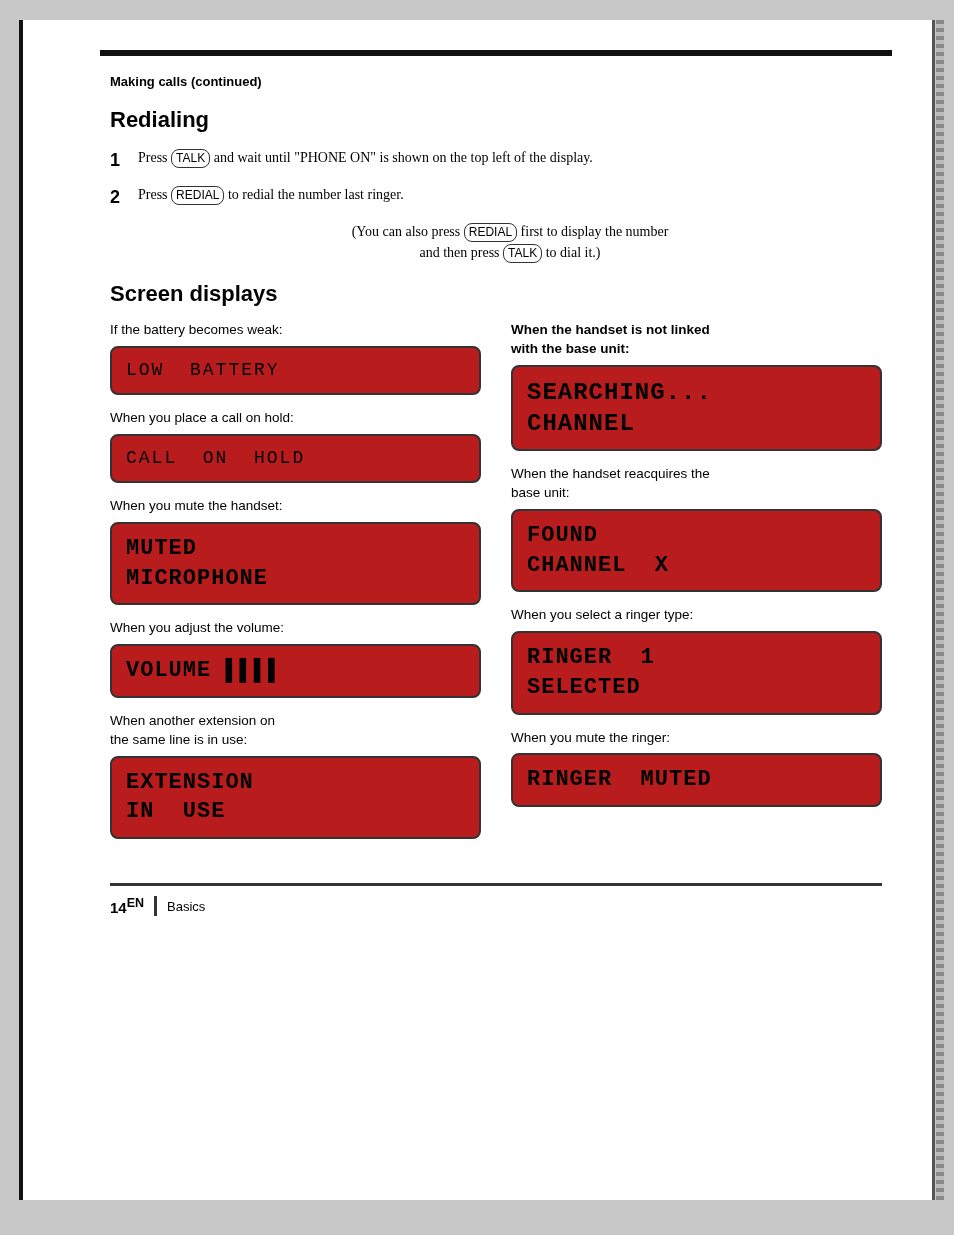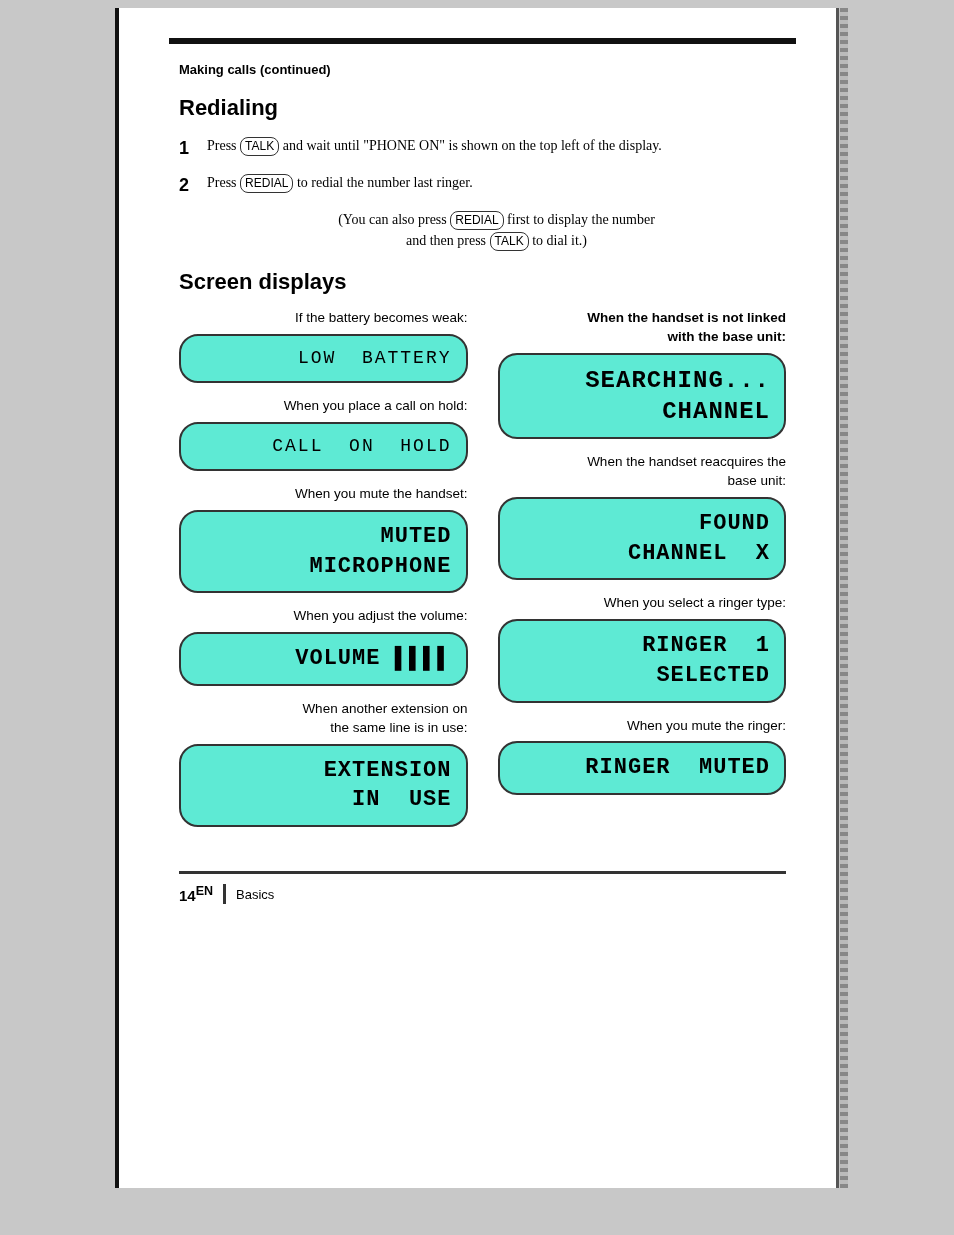--- a/index.html
+++ b/index.html
@@ -7,25 +7,25 @@
     body {
       background: #c8c8c8;
       display: flex;
       justify-content: center;
       align-items: flex-start;
       min-height: 1235px;
       font-family: 'Times New Roman', Times, serif;
     }
 
     .page {
-      width: 724px;
+      width: 916px;
       min-height: 1180px;
       background: #ffffff;
-      margin: 8px auto;
-      padding: 30px 50px 40px 60px;
+      margin: 20px auto;
+      padding: 30px 50px 40px 87px;
       position: relative;
       border-left: 4px solid #111;
       border-right: 3px solid #555;
     }
 
     .page-border-top {
       height: 6px;
       background: #111;
       margin-bottom: 18px;
       margin-left: -10px;
@@ -82,21 +82,20 @@
       line-height: 1.5;
       margin-top: 6px;
       margin-bottom: 18px;
       text-align: center;
     }
 
     .two-col {
       display: flex;
       gap: 30px;
       margin-top: 10px;
-      text-align: right;
     }
 
     .col-left {
       flex: 1;
     }
 
     .col-right {
       flex: 1;
     }
 
@@ -106,26 +105,26 @@
       margin-bottom: 6px;
       font-family: Arial, sans-serif;
     }
 
     .display-label.bold-label {
       font-weight: bold;
     }
 
     .screen-box {
       border: 2px solid #333;
-      border-radius: 19px;
+      border-radius: 8px;
       padding: 10px 14px;
       margin-bottom: 14px;
       display: inline-block;
       min-width: 180px;
-      background: #5eead4;
+      background: #b91c1c;
     }
 
     .screen-box.full-width {
       display: block;
       width: 100%;
     }
 
     .screen-text-sm {
       font-family: 'Courier New', Courier, monospace;
       font-size: 18px;

